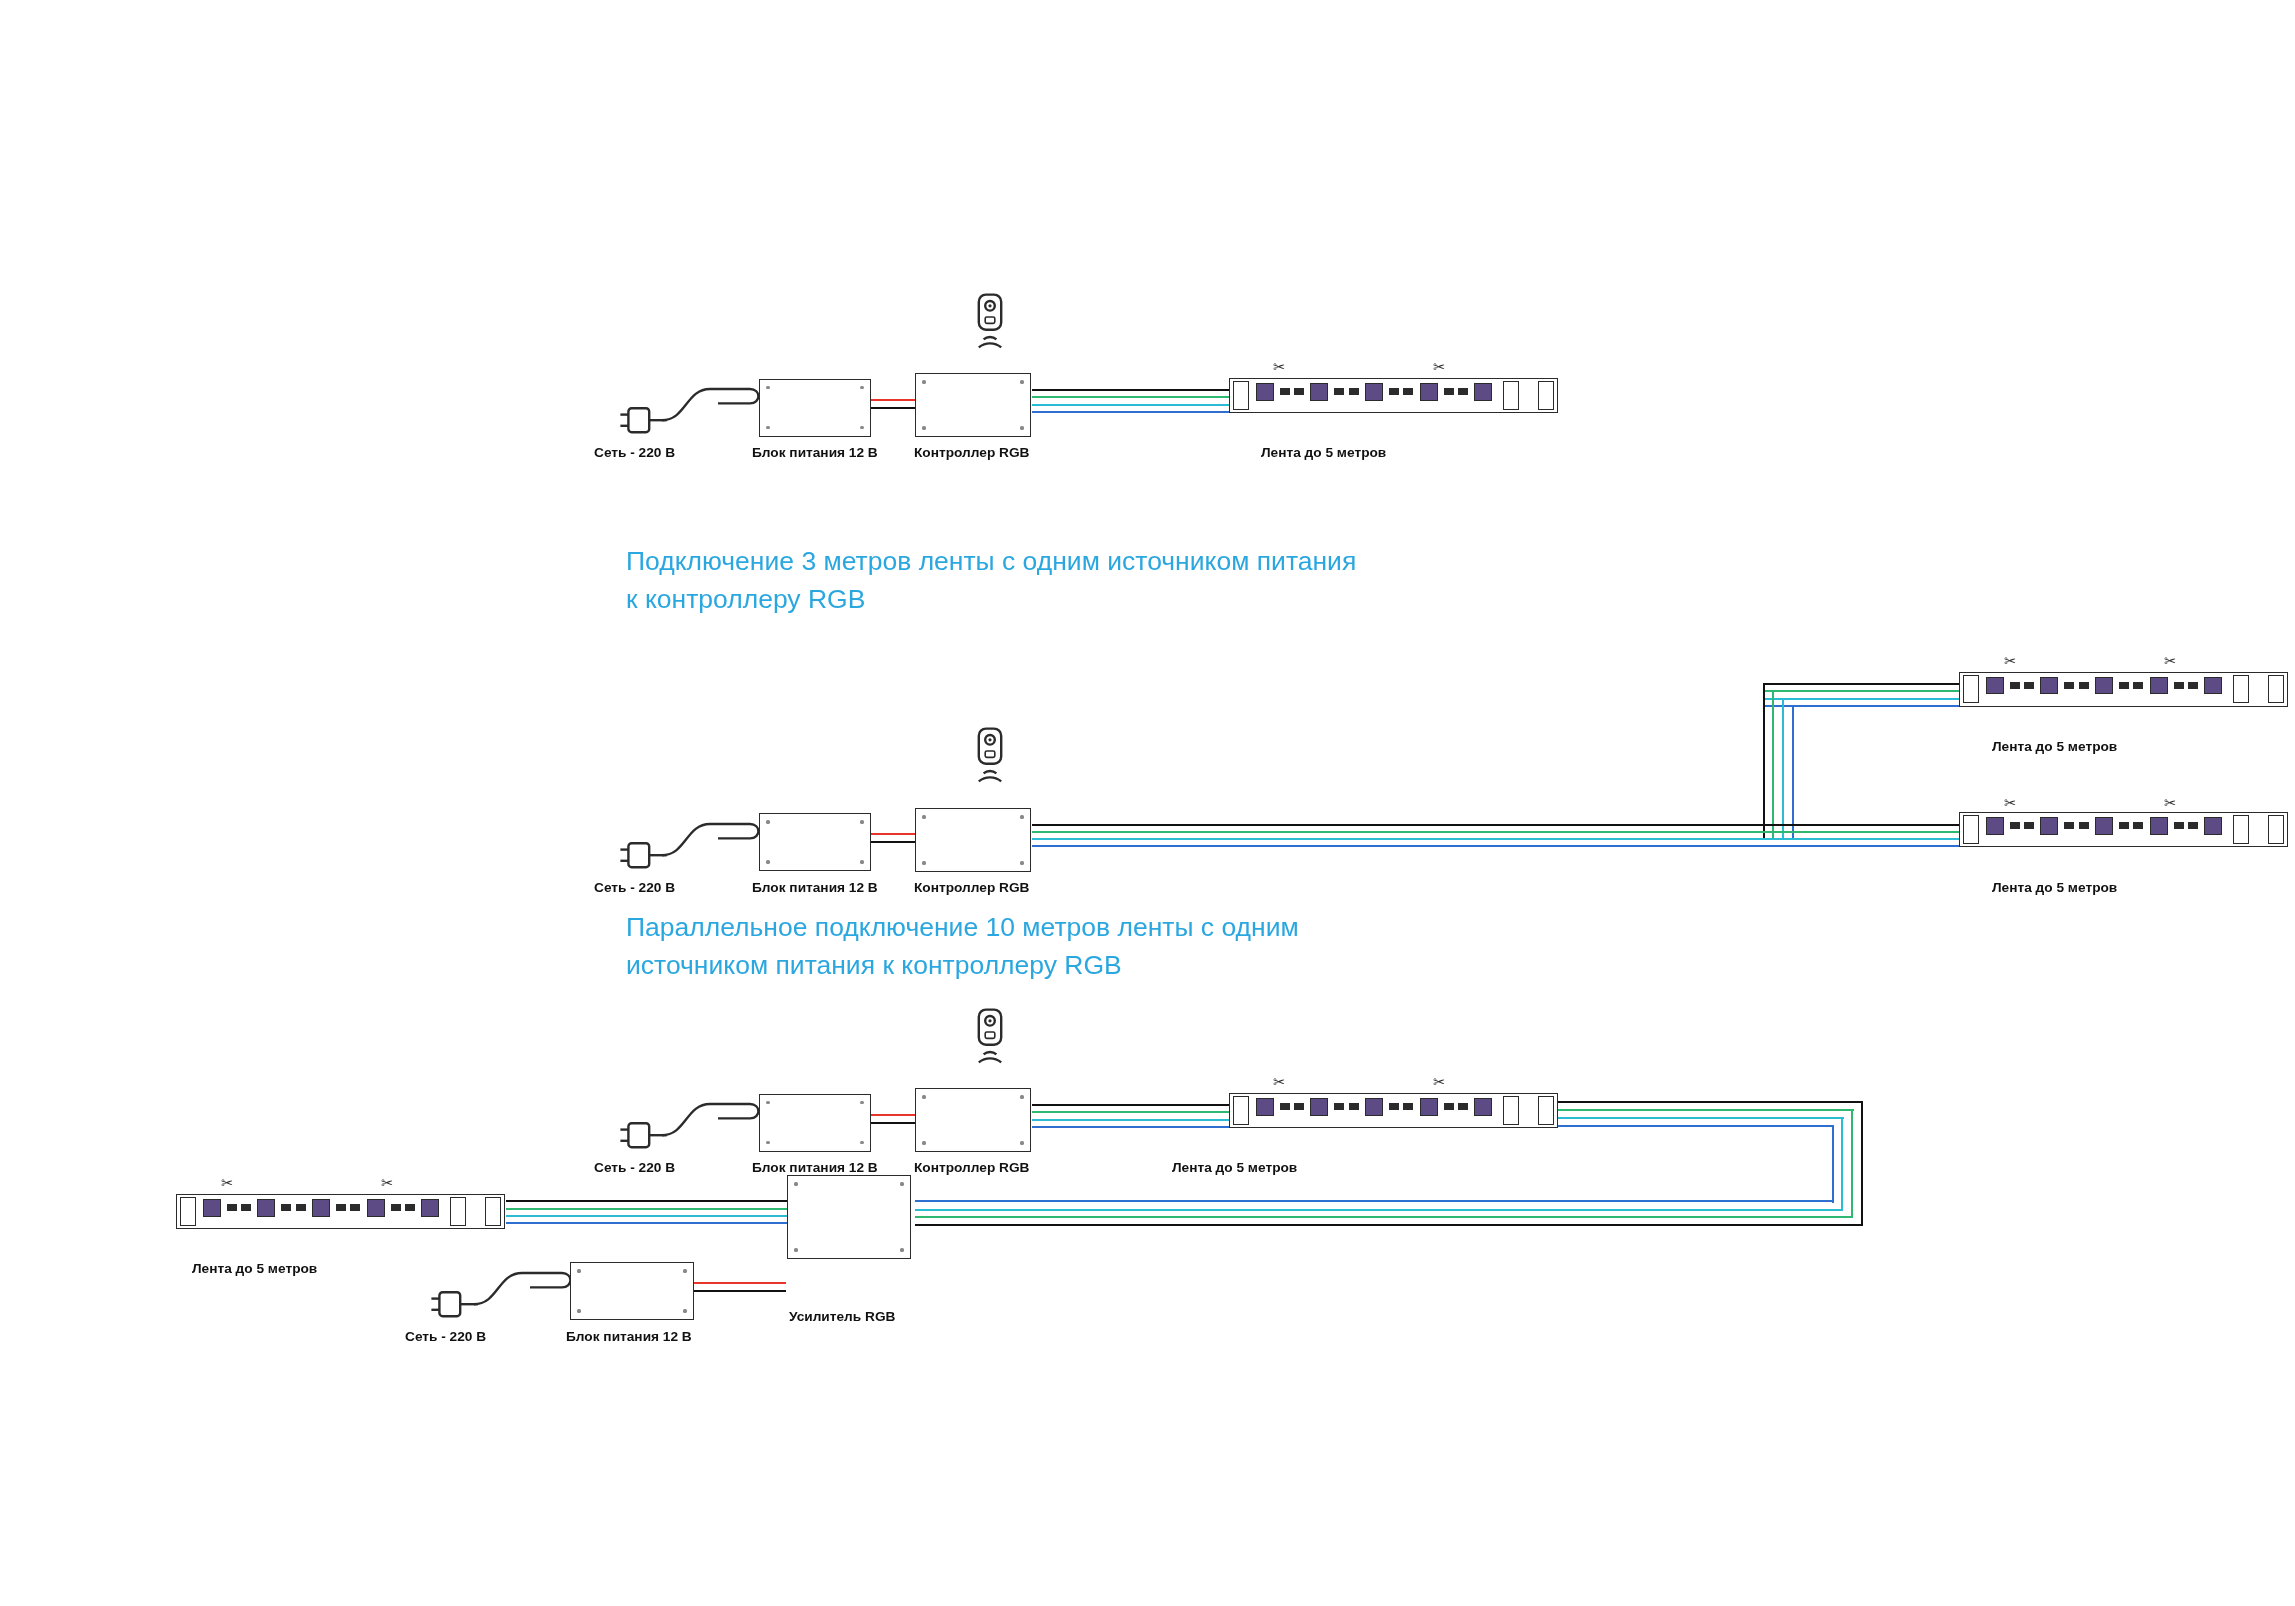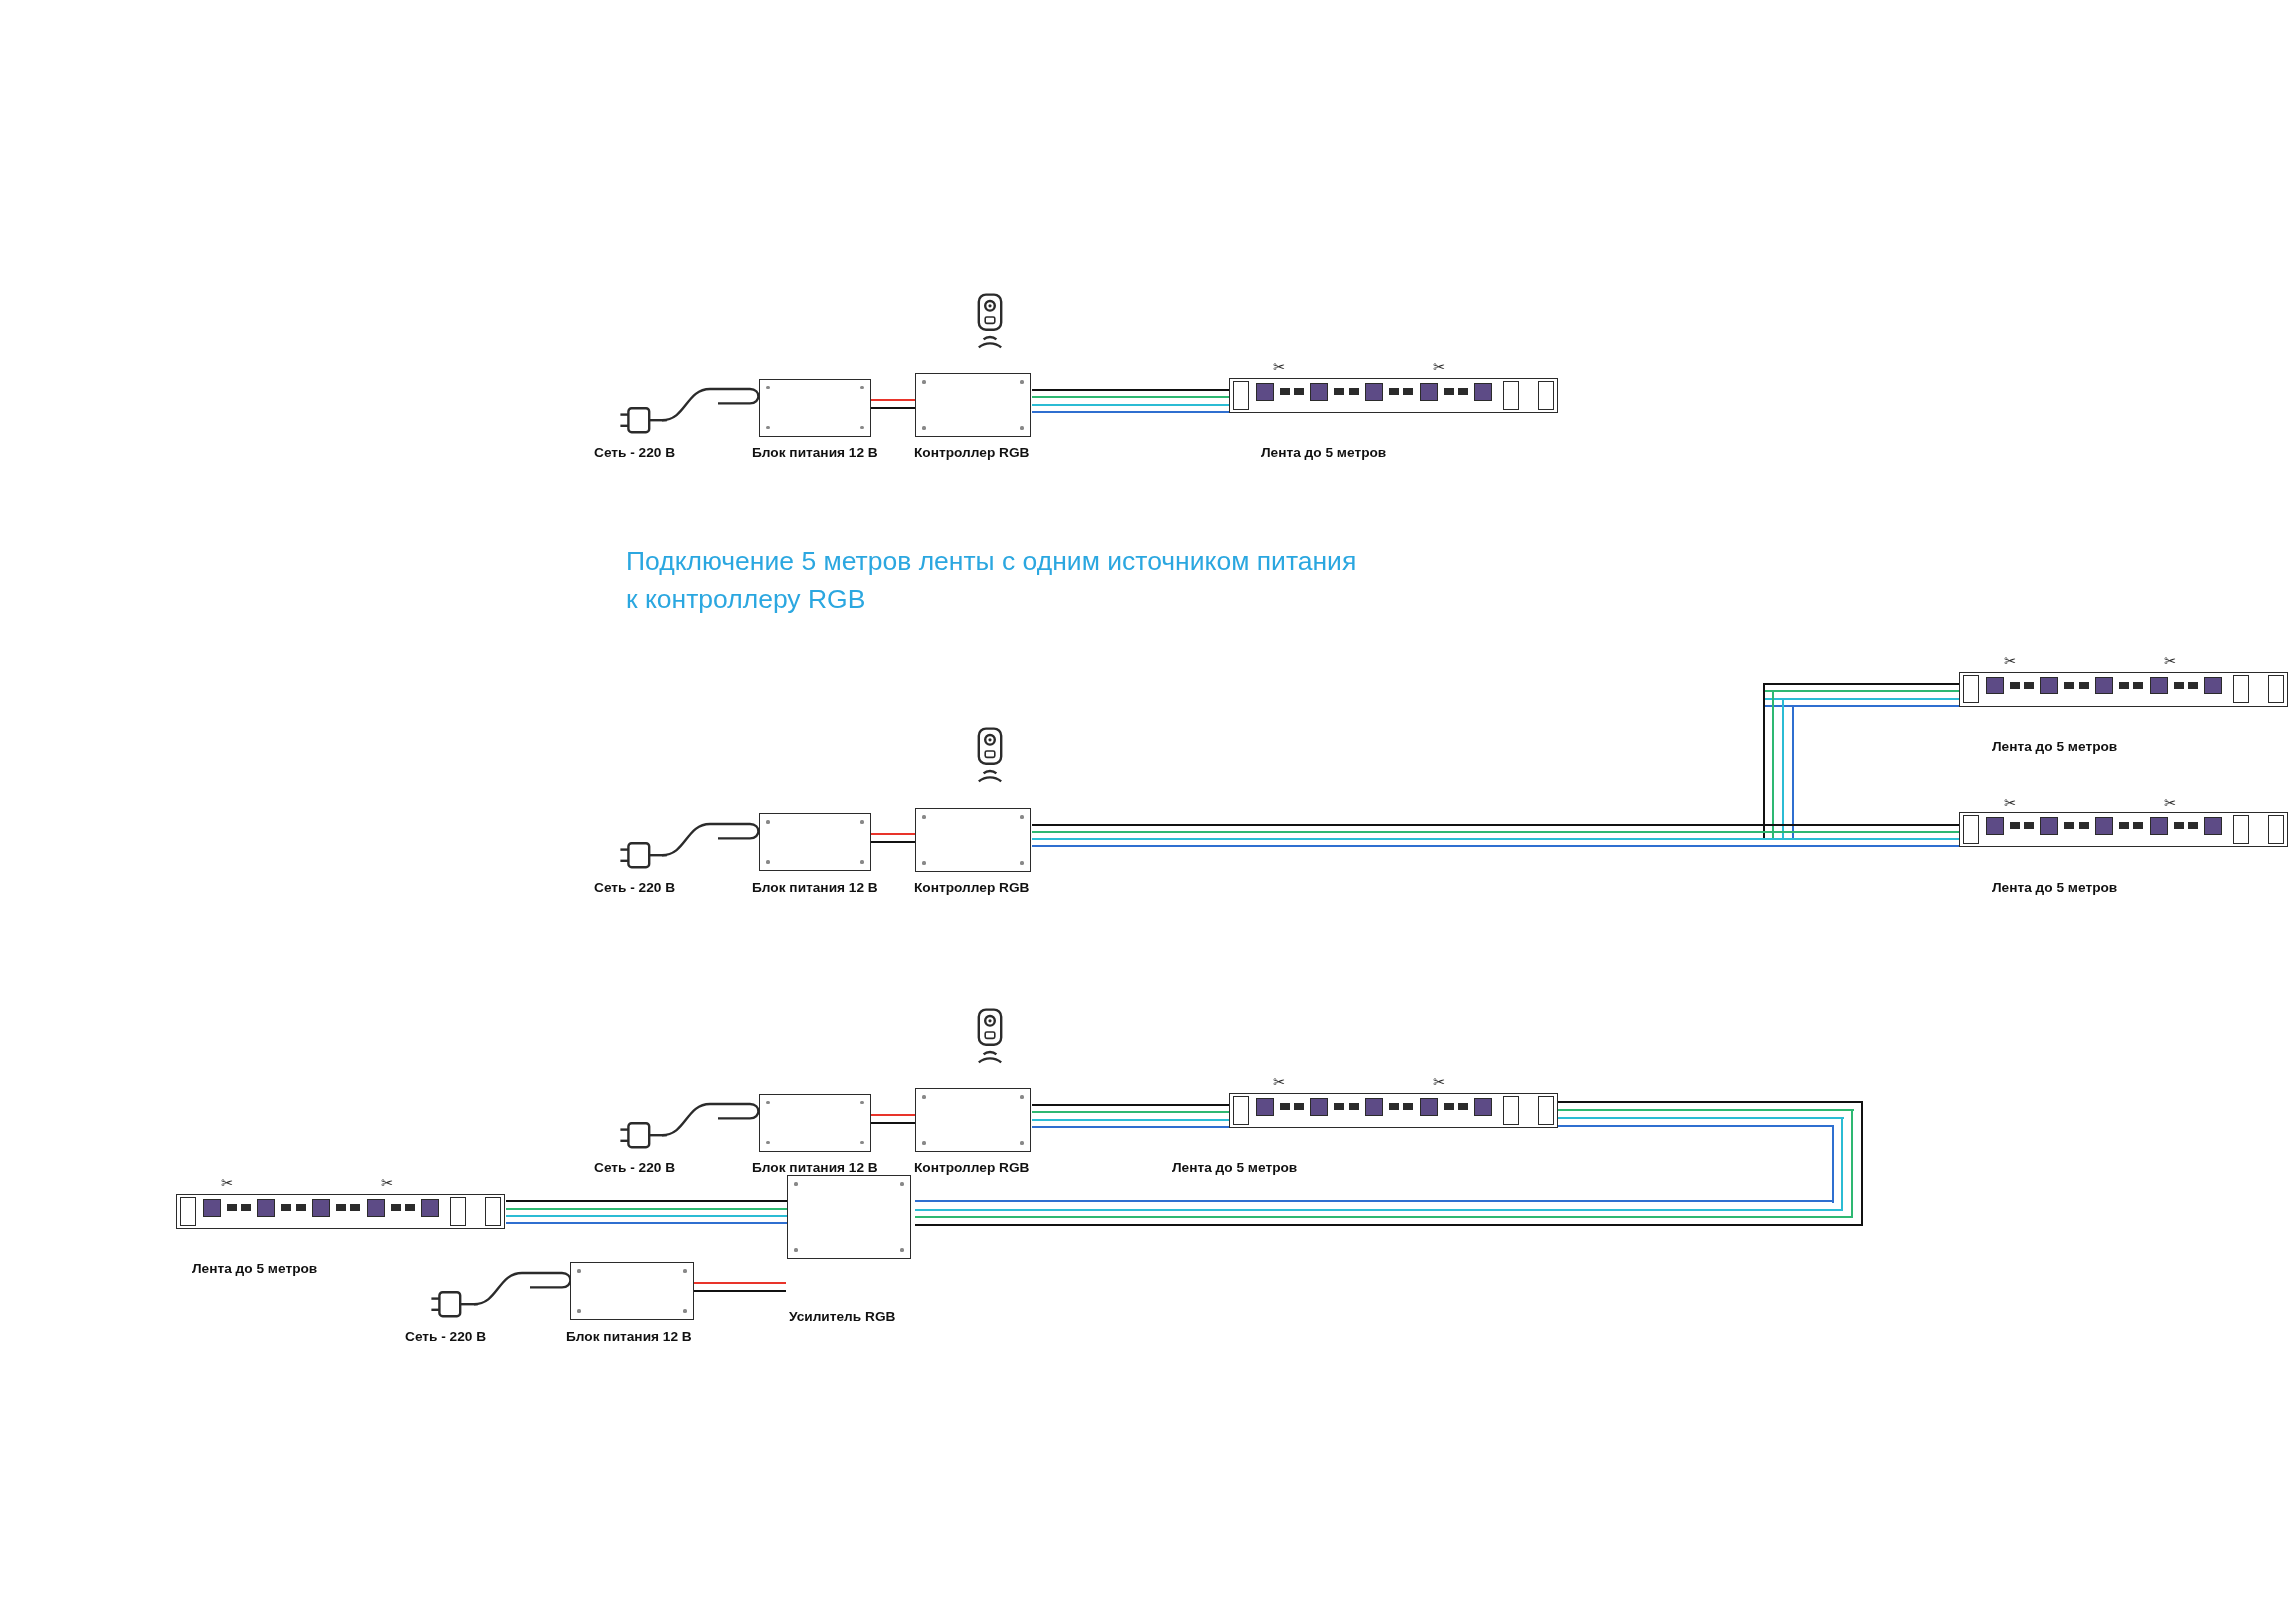--- a/index.html
+++ b/index.html
@@ -192,21 +192,21 @@
     </div>
     <span class="scissors" style="left:679px; top:-4.8px;">✂</span>
     <span class="scissors" style="left:839px; top:-4.8px;">✂</span>
 
     <span class="lbl" style="left:0px; top:80px;">Сеть - 220 В</span>
     <span class="lbl" style="left:158px; top:80px;">Блок питания 12 В</span>
     <span class="lbl" style="left:320px; top:80px;">Контроллер RGB</span>
     <span class="lbl" style="left:667px; top:80px;">Лента до 5 метров</span>
   </div>
 
-  <div class="caption" style="left:626px; top:542px; width:1124px;">Подключение 5 метров ленты с одним источником питания
+  <div class="caption" style="left:626px; top:542px; width:1124px;">Подключение 3 метров ленты с одним источником питания
 к контроллеру RGB</div>
 
   <div class="diagram" style="left:594px; top:667px; width:1205px; height:201px;">
 
     <div class="wire" style="left:1169px; top:16px; width:197px; height:2.4px; background:#111;"></div>
     <div class="wire" style="left:1169px; top:23px; width:197px; height:2.4px; background:#2eb872;"></div>
     <div class="wire" style="left:1169px; top:30.5px; width:197px; height:2.4px; background:#2bbcd4;"></div>
     <div class="wire" style="left:1169px; top:38px; width:197px; height:2.4px; background:#2f6fd0;"></div>
 
     <div class="strip" style="left:1365px; top:4.8px; width:329px; height:35px;">
@@ -297,20 +297,22 @@
     </div>
     <span class="scissors" style="left:1410px; top:129px;">✂</span>
     <span class="scissors" style="left:1570px; top:129px;">✂</span>
 
     <span class="lbl" style="left:0px; top:213px;">Сеть - 220 В</span>
     <span class="lbl" style="left:158px; top:213px;">Блок питания 12 В</span>
     <span class="lbl" style="left:320px; top:213px;">Контроллер RGB</span>
     <span class="lbl" style="left:1398px; top:213px;">Лента до 5 метров</span>
   </div>
 
+  <div class="caption" style="left:626px; top:908px; width:1124px;">Параллельное подключение 10 метров ленты с одним
+источником питания к контроллеру RGB</div>
 
   <div class="diagram" style="left:594px; top:1080px; width:1365px; height:337px;">
 
     <svg class="plug" style="left:20px; top:32px;" width="56" height="48" viewBox="0 0 70 60">
       <rect x="18" y="14" width="26" height="30" rx="4" fill="none" stroke="#2b2b2b" stroke-width="3"></rect>
       <line x1="8" y1="22" x2="18" y2="22" stroke="#2b2b2b" stroke-width="3"></line>
       <line x1="8" y1="36" x2="18" y2="36" stroke="#2b2b2b" stroke-width="3"></line>
       <path d="M44 29 C58 29, 58 29, 66 29" fill="none" stroke="#2b2b2b" stroke-width="3"></path>
     </svg>
     <svg style="position:absolute; left:68px; top:16px;" width="104" height="64" viewBox="0 0 130 80">

